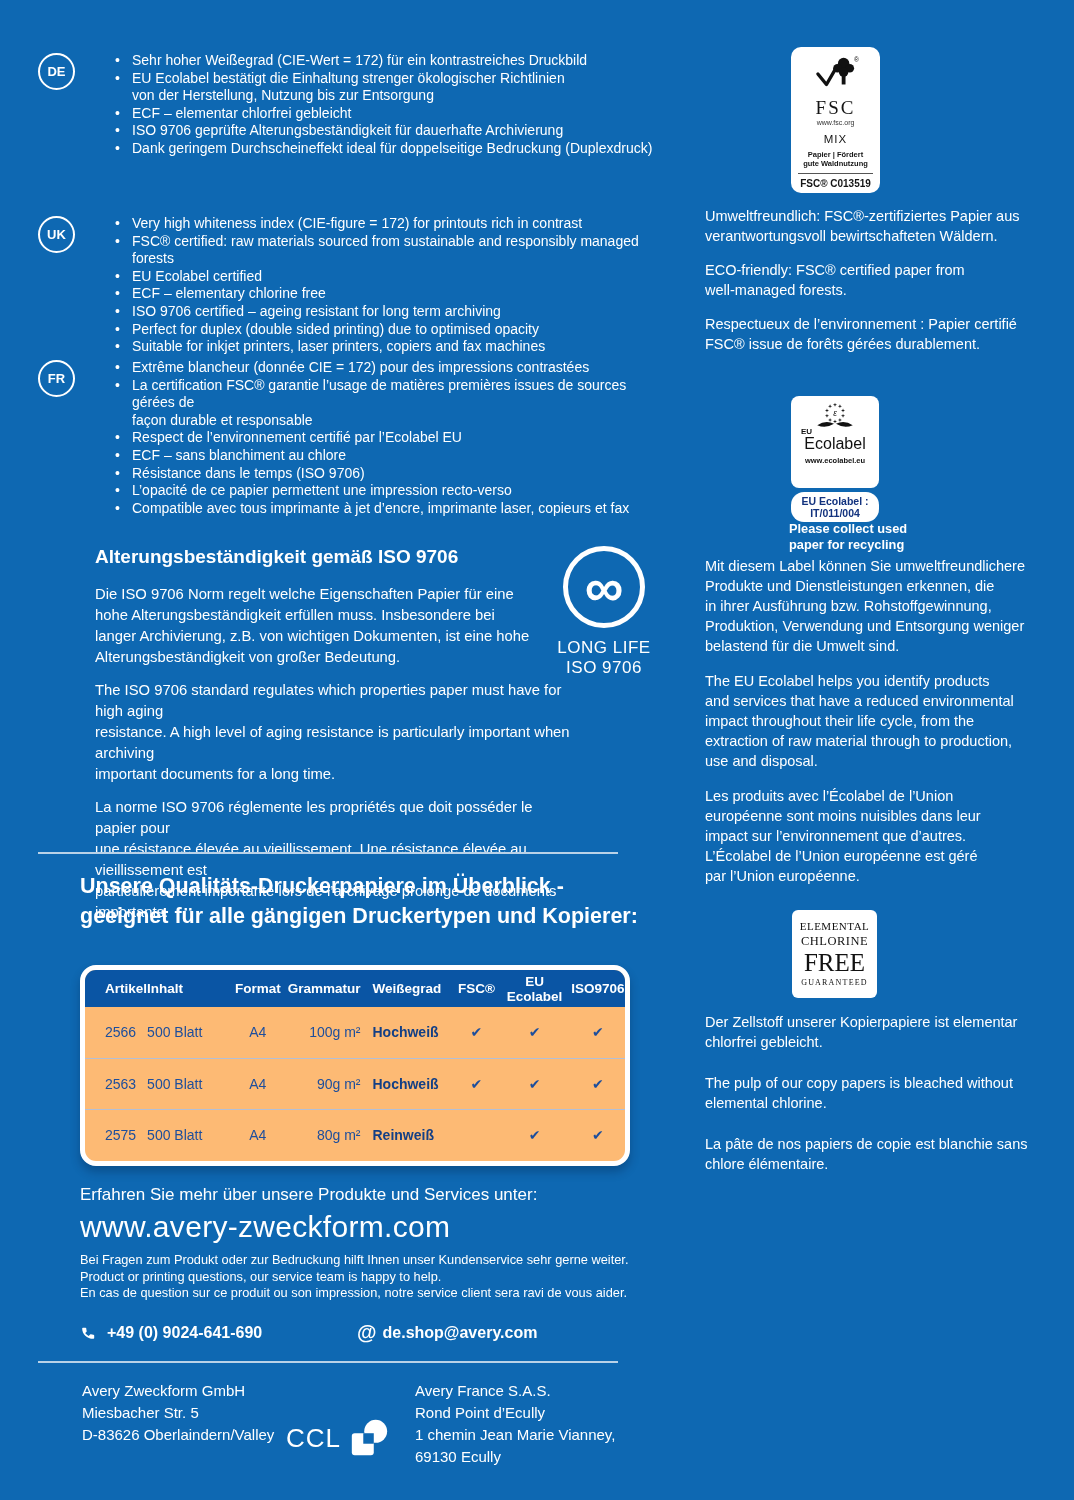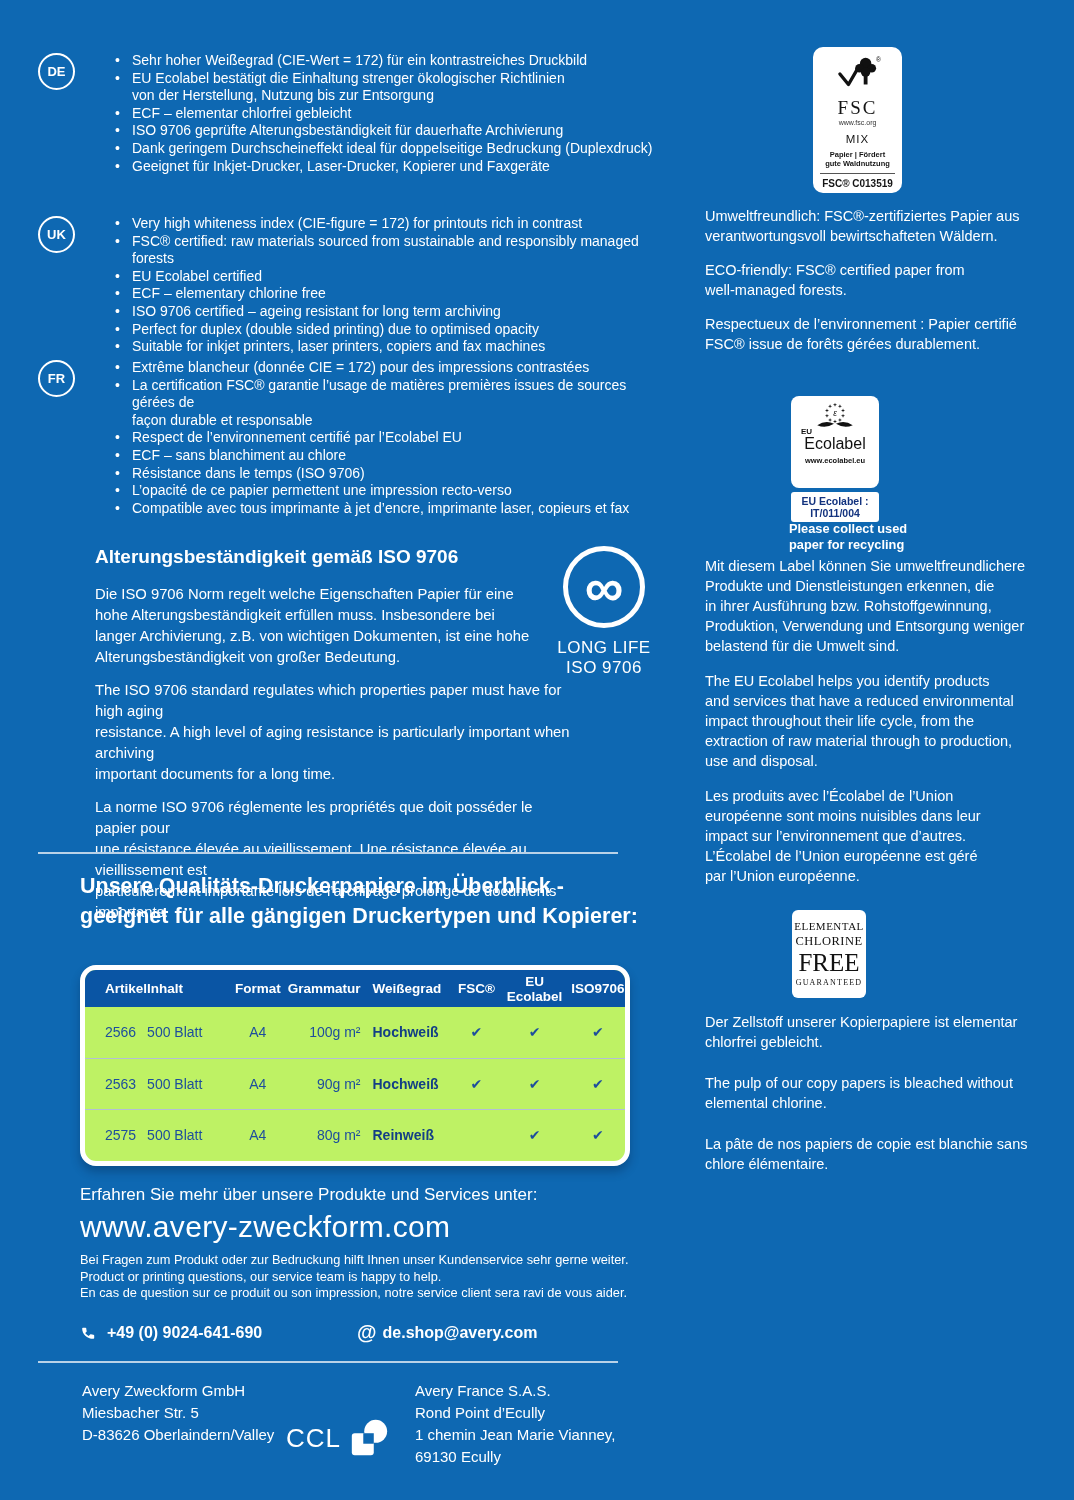--- a/index.html
+++ b/index.html
@@ -23,21 +23,21 @@
               display:flex;align-items:center;justify-content:center;font-size:54px;font-weight:bold;line-height:1;}
   .iso-badge .l1{margin-top:10px;font-size:17px;letter-spacing:.5px;}
   .iso-badge .l2{font-size:17px;letter-spacing:.5px;}
 
   .divider{position:absolute;left:38px;width:580px;height:2px;background:#B9D2E8;}
 
   .ov-head{position:absolute;left:80px;top:871px;font-size:21.5px;line-height:30px;font-weight:bold;white-space:pre-line;}
 
   
   .tablewrap{position:absolute;left:80px;top:965px;width:540px;border:5px solid #fff;border-radius:16px;
-             background:#bef264;overflow:hidden;box-shadow:0 6px 10px rgba(0,25,60,.3);}
+             background:#fdba74;overflow:hidden;box-shadow:0 6px 10px rgba(0,25,60,.3);}
   .tgrid{display:grid;grid-template-columns:11.5% 15% 11% 15% 16% 8% 13.5% 10%;align-items:center;}
   .thead{height:37px;background:#0A55A4;color:#fff;font-weight:bold;font-size:13.5px;}
   .trow{height:50.5px;color:#1D4E9C;font-size:14px;}
   .trow + .trow{border-top:1.5px solid #B3BFD6;}
   .c0{padding-left:20px;text-align:left;}
   .c2{text-align:center;}
   .c3{text-align:right;padding-right:8px;}
   .c4{padding-left:4px;}
   .trow .c4{font-weight:bold;color:#133F85;}
   .c5,.c6,.c7{text-align:center;}
@@ -51,64 +51,63 @@
   .contact-email{position:absolute;left:357px;top:1321px;display:flex;align-items:center;gap:6px;font-size:16px;font-weight:bold;}
   .at-glyph{font-size:20px;font-weight:bold;}
 
   .addr1{position:absolute;left:82px;top:1380px;font-size:15px;line-height:22px;white-space:pre-line;}
   .addr2{position:absolute;left:415px;top:1380px;font-size:15px;line-height:22px;white-space:pre-line;}
   .ccl{position:absolute;left:286px;top:1418px;display:flex;align-items:center;gap:7px;}
   .ccl .ccl-word{font-size:26px;font-weight:normal;letter-spacing:1px;}
 
   
   .fsc-box{position:absolute;left:791px;top:47px;width:89px;height:146px;background:#fff;border-radius:10px;
-           color:#151515;text-align:center;box-sizing:border-box;padding:7px 3px 4px;margin-left:22px;}
+           color:#151515;text-align:center;box-sizing:border-box;padding:7px 3px 4px;}
   .fsc-word{font-family:"Liberation Serif",serif;font-size:19px;letter-spacing:2px;line-height:1;}
   .fsc-url{font-size:7px;color:#333;margin-top:2px;}
   .fsc-mix{font-size:11.5px;margin-top:7px;letter-spacing:1px;}
   .fsc-sub{font-size:7.5px;font-weight:bold;line-height:9px;margin-top:5px;white-space:pre-line;}
   .fsc-line{border-top:1.2px solid #555;margin:5px 4px 0;}
   .fsc-code{font-size:10px;font-weight:bold;margin-top:4px;}
 
   .rparas{position:absolute;width:338px;left:705px;}
   .rparas p{margin:0 0 14px 0;font-size:14.5px;line-height:20px;white-space:pre-line;}
   .rparas.wide-gap p{margin-bottom:15px;}
   .rparas.ecf-gap p{margin-bottom:21px;}
 
   .eco-box{position:absolute;left:791px;top:396px;width:88px;height:92px;background:#fff;border-radius:8px;
            color:#111;text-align:center;box-sizing:border-box;padding-top:5px;}
   .eco-word{font-size:16px;line-height:1.05;margin-top:0;}
   .eco-eu{font-size:8px;font-weight:bold;text-align:left;padding-left:10px;margin-top:-6px;}
   .eco-url{font-size:7.5px;font-weight:bold;margin-top:3px;}
-  .eco-license{position:absolute;left:791px;top:492px;width:88px;background:#fff;border-radius:3px;color:#12327E;
+  .eco-license{position:absolute;left:791px;top:492px;width:88px;background:#fff;border-radius:13px;color:#12327E;
                font-size:10.5px;font-weight:bold;text-align:center;line-height:12px;padding:3px 0;white-space:pre-line;box-sizing:border-box;}
   .eco-note{position:absolute;left:789px;top:521px;font-size:12.8px;font-weight:bold;line-height:16.4px;white-space:pre-line;}
 
-  .ecf-box{position:absolute;left:792px;top:910px;width:74px;height:88px;background:#fff;border-radius:6px;color:#111;
+  .ecf-box{position:absolute;left:792px;top:910px;width:85px;height:88px;background:#fff;border-radius:6px;color:#111;
            text-align:center;font-family:"Liberation Serif",serif;box-sizing:border-box;padding-top:10px;}
   .ecf-l1{font-size:11px;letter-spacing:.5px;}
   .ecf-l2{font-size:12.5px;letter-spacing:.5px;margin-top:2px;}
   .ecf-l3{font-size:25px;line-height:25px;margin-top:1px;}
   .ecf-l4{font-size:8px;letter-spacing:1.2px;margin-top:3px;}
 </style>
 </head>
 <body>
 
 <div class="page">
 
   <section class="lang" style="top:52px">
     <div class="badge">DE</div>
     <ul class="bullets">
       <li>Sehr hoher Weißegrad (CIE-Wert = 172) für ein kontrastreiches Druckbild</li>
       <li>EU Ecolabel bestätigt die Einhaltung strenger ökologischer Richtlinien
 von der Herstellung, Nutzung bis zur Entsorgung</li>
       <li>ECF – elementar chlorfrei gebleicht</li>
       <li>ISO 9706 geprüfte Alterungsbeständigkeit für dauerhafte Archivierung</li>
       <li>Dank geringem Durchscheineffekt ideal für doppelseitige Bedruckung (Duplexdruck)</li>
-      <li>Geeignet für Inkjet-Drucker, Laser-Drucker, Kopierer und Faxgeräte</li>
     </ul>
   </section>
 
   <section class="lang" style="top:215px">
     <div class="badge">UK</div>
     <ul class="bullets">
       <li>Very high whiteness index (CIE-figure = 172) for printouts rich in contrast</li>
       <li>FSC® certified: raw materials sourced from sustainable and responsibly managed forests</li>
       <li>EU Ecolabel certified</li>
       <li>ECF – elementary chlorine free</li>

